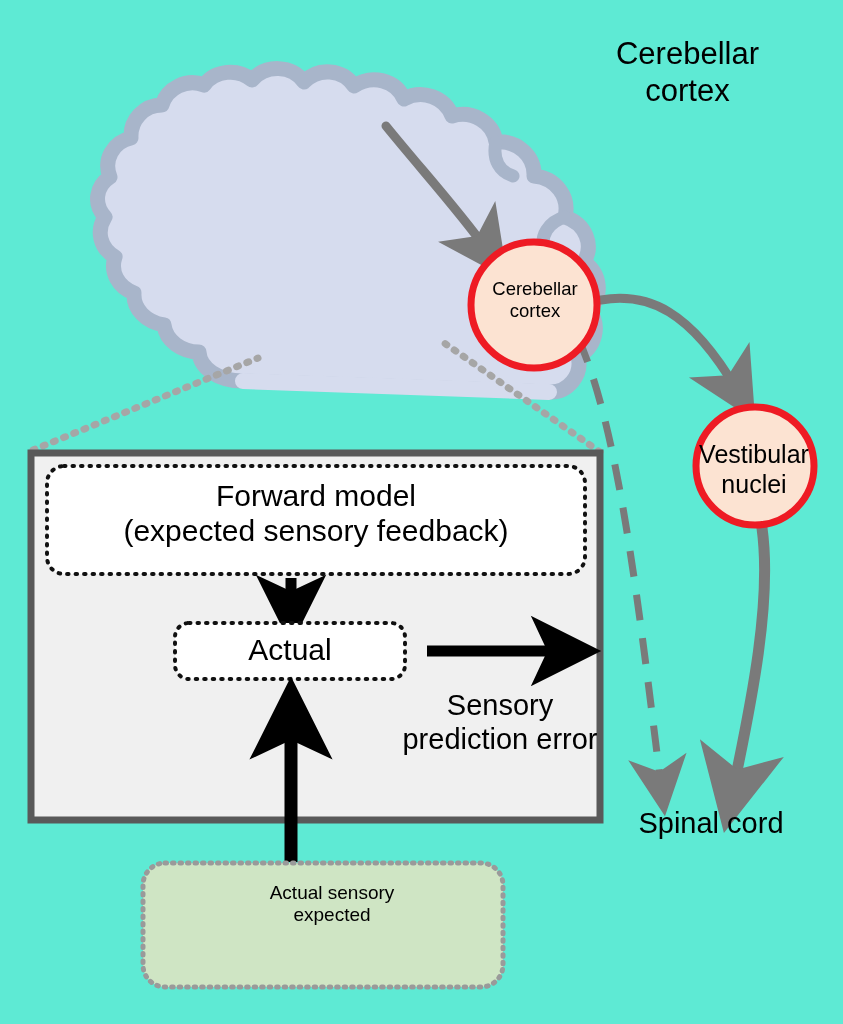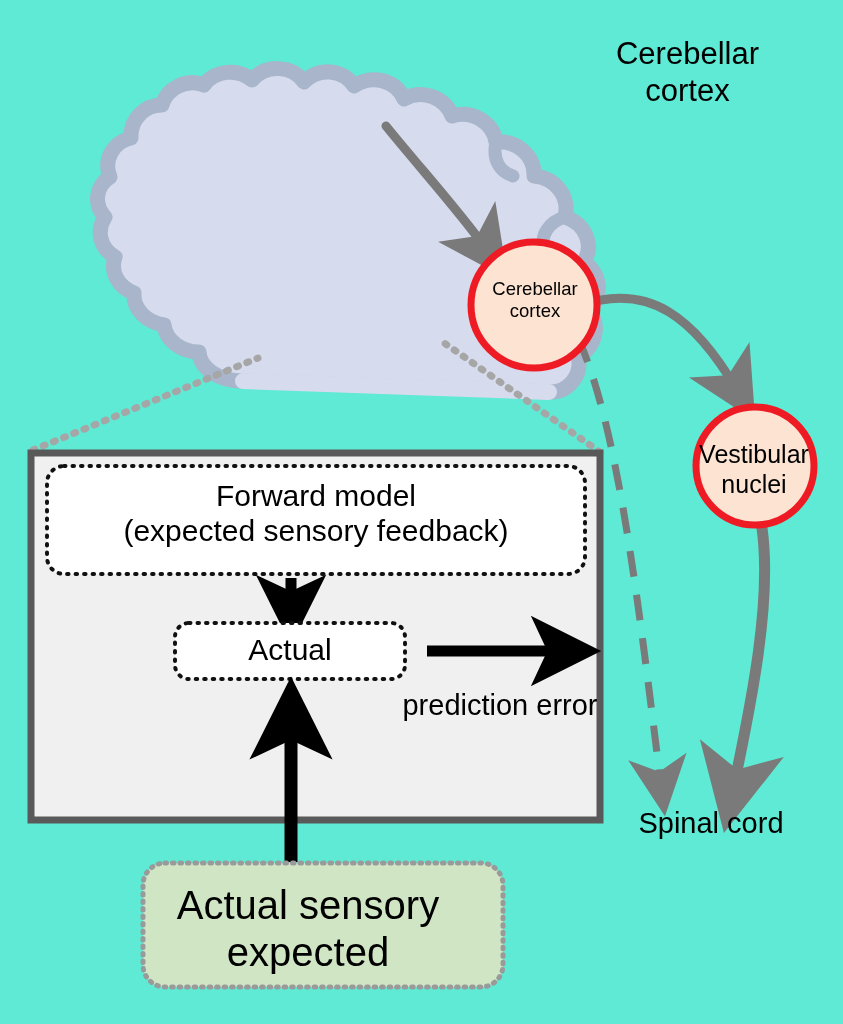--- a/index.html
+++ b/index.html
@@ -37,22 +37,22 @@
   #compare-label{
     left:176px;top:632px;width:228px;
     font-size:30px;
   }
   #spe-label{
     left:400px;top:688px;width:200px;
     font-size:29px;
     text-align:center;
   }
   #actual-label{
-    left:132px;top:882px;width:352px;
-    font-size:40px;
+    left:156px;top:882px;width:352px;
+    font-size:19px;
   }
 </style>
 </head>
 <body>
 
 <div id="stage">
 
   <svg id="art" viewBox="0 0 843 1024" xmlns="http://www.w3.org/2000/svg">
 
     <defs>
@@ -163,20 +163,21 @@
   <div class="lbl" id="fwd-label">
     <div>Forward model</div>
     <div>(expected sensory feedback)</div>
   </div>
 
   <div class="lbl" id="spinal-label">Spinal cord</div>
 
   <div class="lbl" id="compare-label">Actual</div>
 
   <div class="lbl" id="spe-label">
+    <div>Sensory</div>
     <div>prediction error</div>
   </div>
 
   <div class="lbl" id="actual-label">
     <div>Actual sensory</div>
     <div>expected</div>
   </div>
 
 </div>
 

